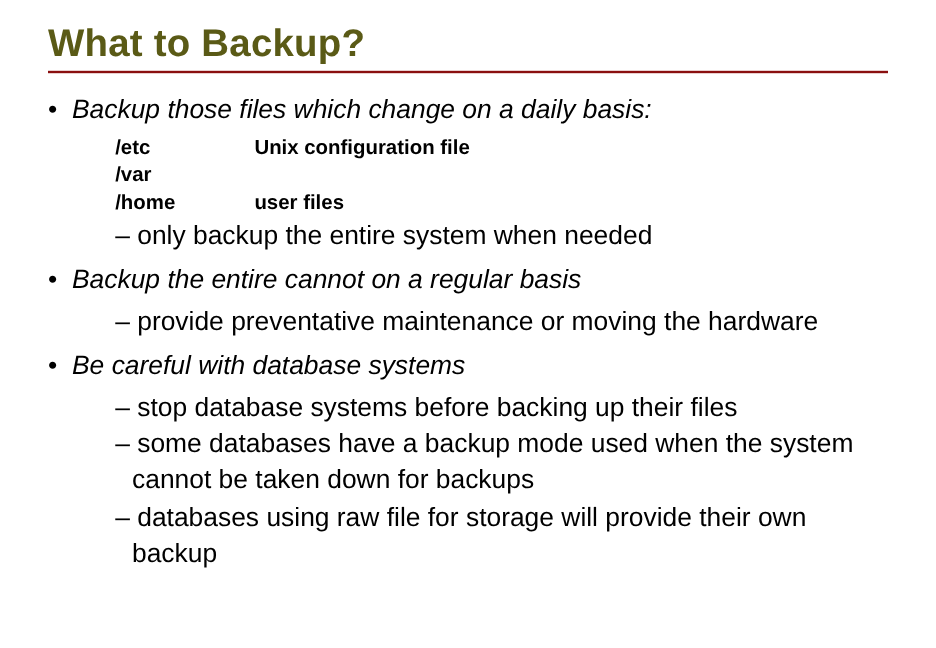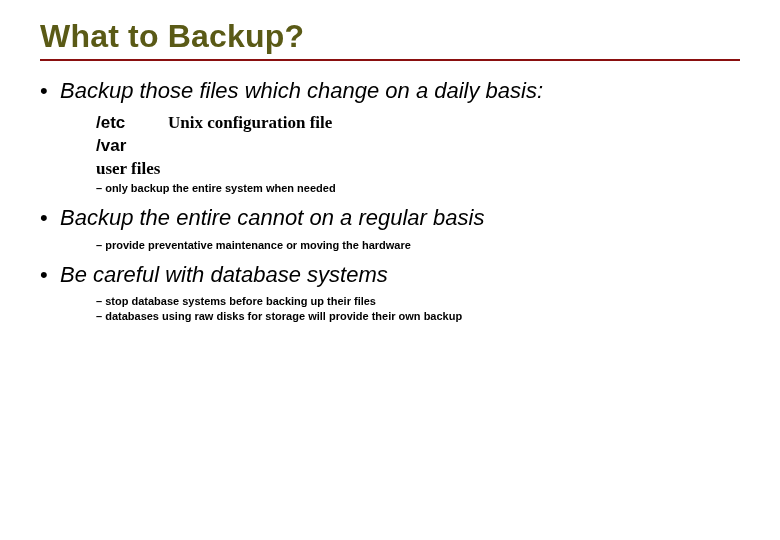--- a/index.html
+++ b/index.html
@@ -50,33 +50,33 @@
     font-style: italic;
   }
   .dir-table {
     margin: 2px 0 0 56px;
     font-size: 17px;
     font-weight: bold;
     line-height: 1.38;
   }
   .dir-row {
     display: flex;
+    gap: 44px;
   }
   .dir-row .path {
     width: 72px;
     flex: 0 0 72px;
   }
   .dir-row .desc {
     flex: 1 1 auto;
-    font-family: Liberation Serif, serif;
   }
   .sub {
     margin: 0 0 0 56px;
-    font-size: 11px;
-    font-weight: bold;
+    font-size: 22px;
+    font-weight: normal;
     line-height: 1.38;
     text-indent: -14px;
     padding-left: 14px;
   }
   .sub-block {
     margin-top: 2px;
   }
 </style>
 </head>
 <body>
@@ -93,35 +93,37 @@
 
   <div class="dir-table">
     <div class="dir-row">
       <div class="path">/etc</div>
       <div class="desc">Unix configuration file</div>
     </div>
     <div class="dir-row">
       <div class="path">/var</div>
     </div>
     <div class="dir-row">
+      <div class="path">/home</div>
       <div class="desc">user files</div>
     </div>
   </div>
   <div class="sub">– only backup the entire system when needed</div>
 
   <div class="top-bullet">
     <div class="dot">•</div>
     <div class="txt">Backup the entire cannot on a regular basis</div>
   </div>
   <div class="sub-block">
     <div class="sub">– provide preventative maintenance or moving the hardware</div>
   </div>
 
   <div class="top-bullet">
     <div class="dot">•</div>
     <div class="txt">Be careful with database systems</div>
   </div>
   <div class="sub-block">
     <div class="sub">– stop database systems before backing up their files</div>
-    <div class="sub">– databases using raw disks for storage will provide their own backup</div>
+    <div class="sub">– some databases have a backup mode used when the system cannot be taken down for backups</div>
+    <div class="sub">– databases using raw file for storage will provide their own backup</div>
   </div>
 
 </div>
 
 </body></html>

